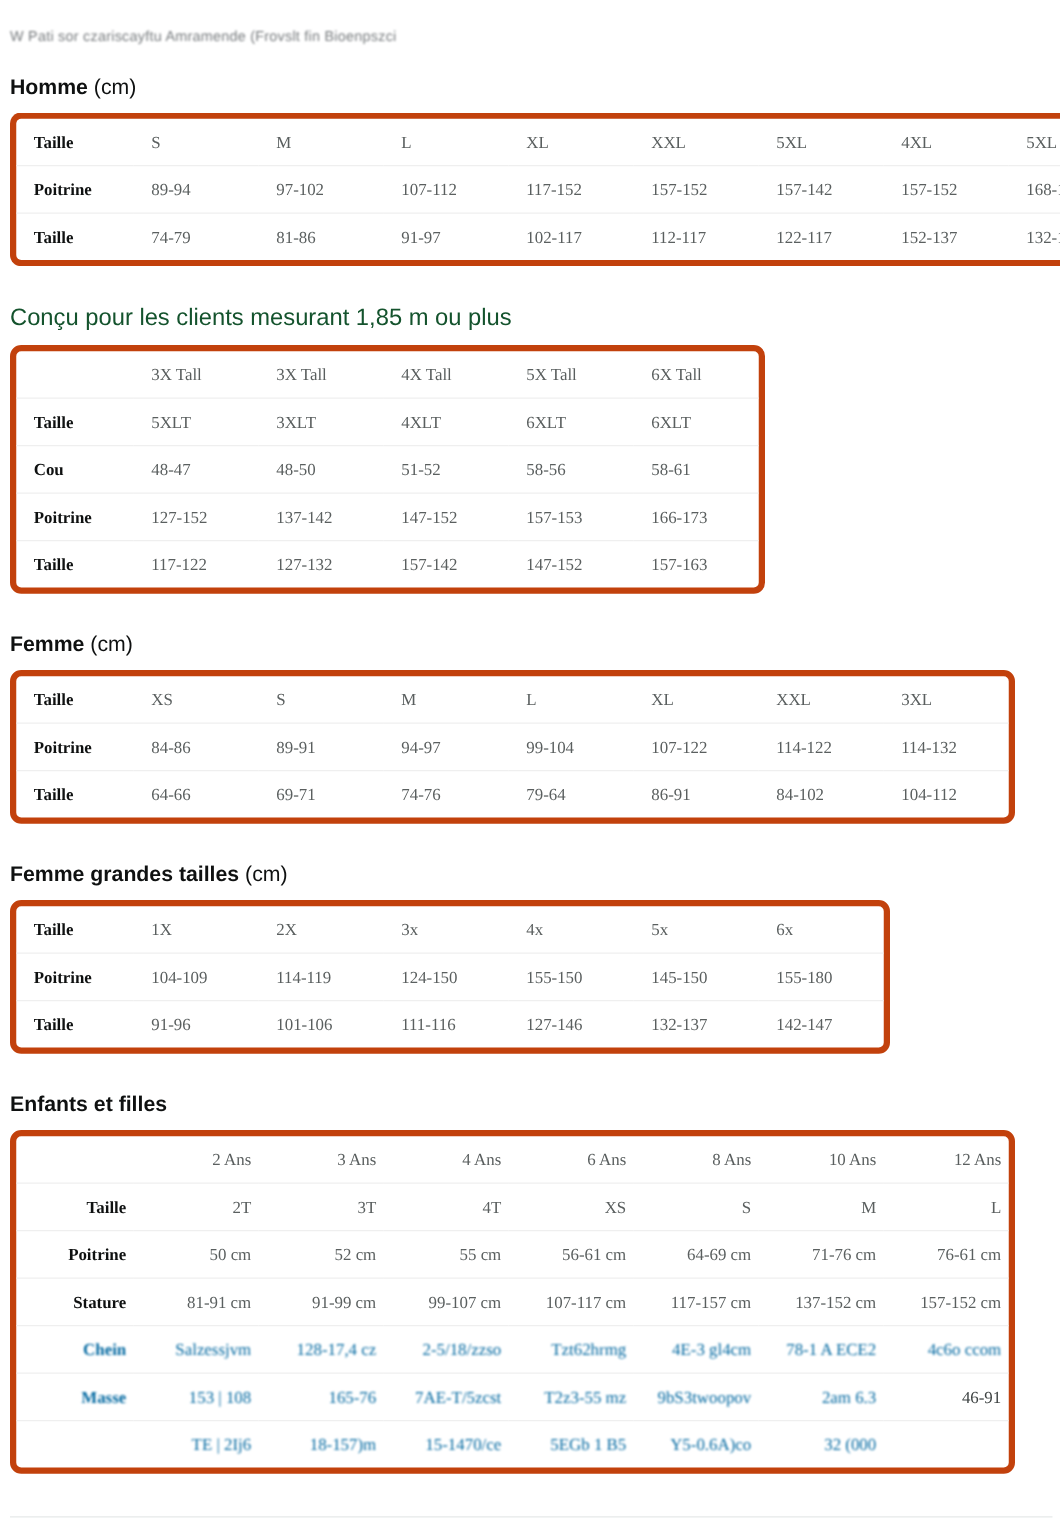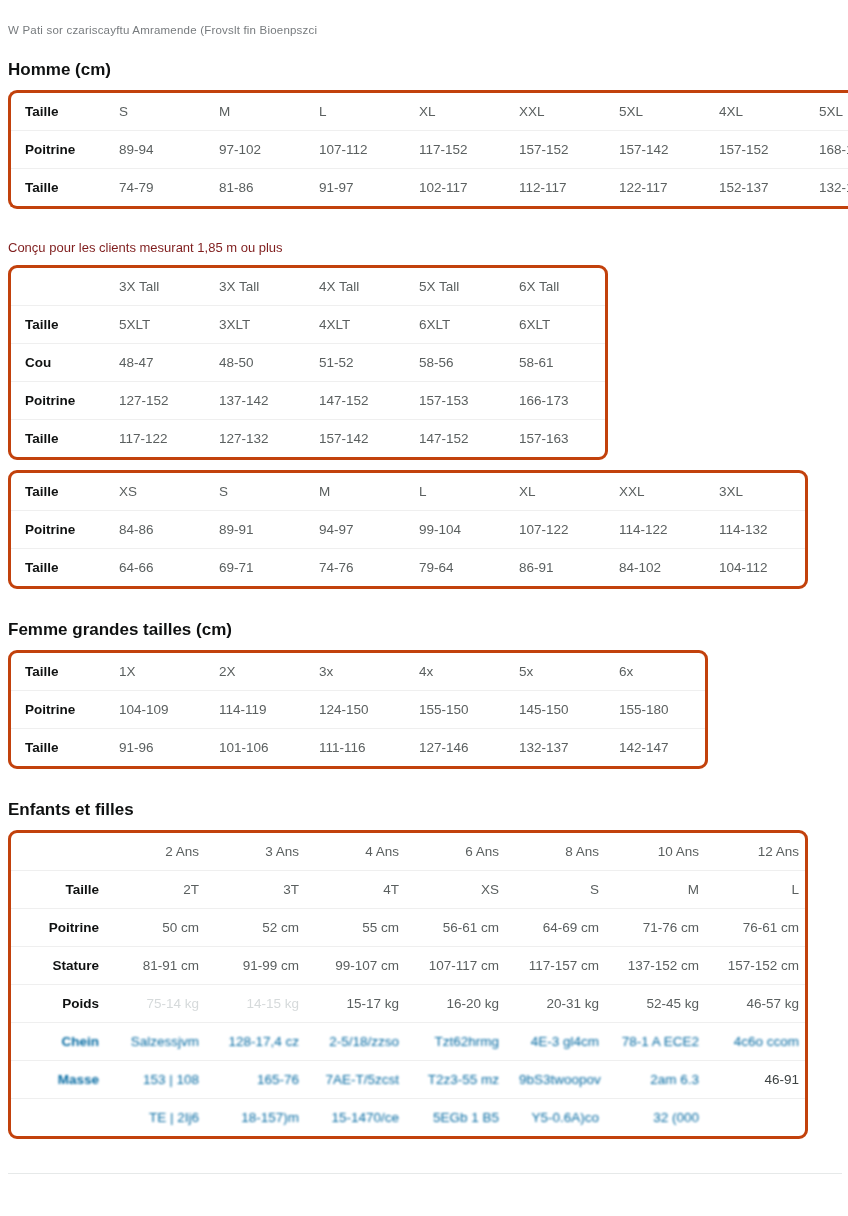--- a/index.html
+++ b/index.html
@@ -5,29 +5,29 @@
   * { margin:0; padding:0; box-sizing:border-box; }
   html,body { width:848px; height:1216px; background:#ffffff; overflow:hidden;
               font-family:"Liberation Sans","DejaVu Sans",sans-serif; color:#0f1111; }
   .page { padding:0 0 0 8px; }
 
   .top-note { margin:24px 0 0 0; font-size:11.5px; color:#777b7e;
               filter:blur(0.7px); letter-spacing:0.2px; }
 
   .section-head { display:flex; align-items:baseline; gap:12px; }
   .section-title { font-size:17px; font-weight:700; color:#0f1111; }
-  .section-title .unit { font-weight:700;text-align:right; }
-  .section-sub { font-size:13px; color:#7f1d1d; }
+  .section-title .unit { font-weight:400;text-align:right; }
+  .section-sub { font-size:19px; color:#14532d; }
 
   .mt-h1 { margin-top:24px; }
   .mt-h  { margin-top:31px; }
   .mt-t  { margin-top:10px; }
 
-  .card { display:inline-block; border:3px solid #c2410c; border-radius:9px;
-          overflow:hidden; background:#fff; vertical-align:top; }
+  .card { display:inline-block; border:5px solid #c2410c; border-radius:9px;
+          overflow:hidden; background:#fff; vertical-align:top;font-family:Liberation Serif, serif; }
   .card.clipped { width:840px; border-right:none;
                   border-radius:9px 0 0 9px; }
 
   table { border-collapse:collapse; table-layout:fixed; }
   .t-homme   { width:894px; }
   .t-hgt     { width:594px; }
   .t-femme   { width:794px; }
   .t-fgt     { width:694px; }
   .t-enfants { width:794px;text-align:right; }
 
@@ -141,20 +141,26 @@
             <td>127-132</td>
             <td>157-142</td>
             <td>147-152</td>
             <td>157-163</td>
           </tr>
         </tbody>
       </table>
   </div>
 
   
+  <div class="section-head mt-h">
+    <div class="section-title">
+      <span>Femme</span>
+      <span class="unit">(cm)</span>
+    </div>
+  </div>
   <div class="card mt-t">
     <table class="t-femme">
         <tbody>
           <tr>
             <td class="label">Taille</td>
             <td>XS</td>
             <td>S</td>
             <td>M</td>
             <td>L</td>
             <td>XL</td>
@@ -269,30 +275,20 @@
             <td class="label">Stature</td>
             <td>81-91 cm</td>
             <td>91-99 cm</td>
             <td>99-107 cm</td>
             <td>107-117 cm</td>
             <td>117-157 cm</td>
             <td>137-152 cm</td>
             <td>157-152 cm</td>
           </tr>
           <tr>
-            <td class="label">Poids</td>
-            <td class="faint">75-14 kg</td>
-            <td class="faint">14-15 kg</td>
-            <td>15-17 kg</td>
-            <td>16-20 kg</td>
-            <td>20-31 kg</td>
-            <td>52-45 kg</td>
-            <td>46-57 kg</td>
-          </tr>
-          <tr>
             <td class="label ghost">Chein</td>
             <td class="ghost">Salzessjvm</td>
             <td class="ghost">128-17,4 cz</td>
             <td class="ghost">2-5/18/zzso</td>
             <td class="ghost">Tzt62hrmg</td>
             <td class="ghost">4E-3 gl4cm</td>
             <td class="ghost">78-1 A ECE2</td>
             <td class="ghost">4c6o ccom</td>
           </tr>
           <tr>

